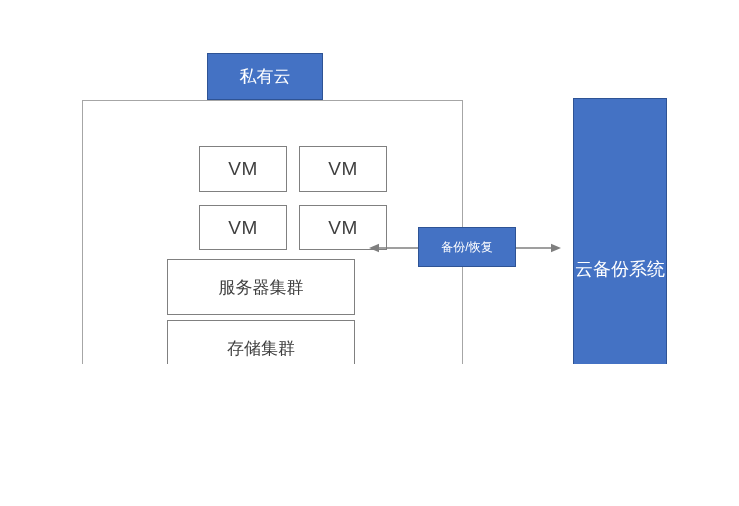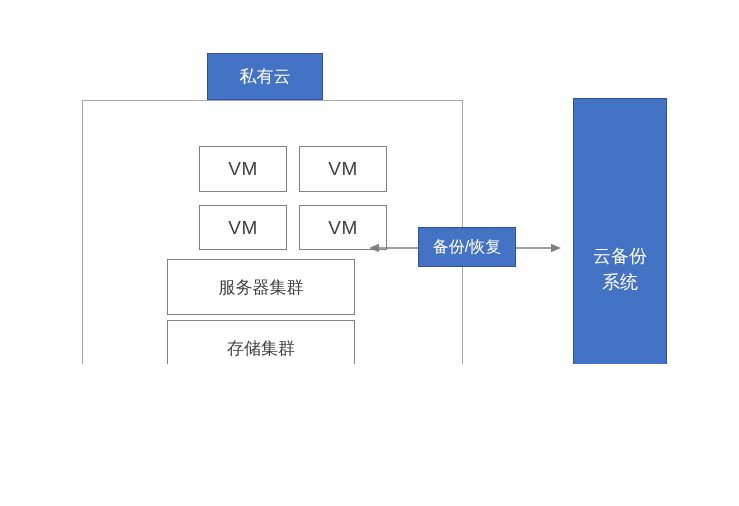--- a/index.html
+++ b/index.html
@@ -45,30 +45,30 @@
     width: 116px;
     height: 47px;
     font-size: 17px;
     z-index: 2;
   }
   .backup-restore {
     left: 418px;
     top: 227px;
     width: 98px;
     height: 40px;
-    font-size: 16px;
+    font-size: 12px;
   }
   .cloud-backup {
     left: 573px;
     top: 98px;
     width: 94px;
     height: 341px;
     font-size: 18px;
     line-height: 26px;
-    flex-direction: column;
+    flex-direction: row;
   }
   
   .gray-box {
     position: absolute;
     border: 1px solid #808080;
     background: #ffffff;
     color: #404040;
     display: flex;
     align-items: center;
     justify-content: center;

